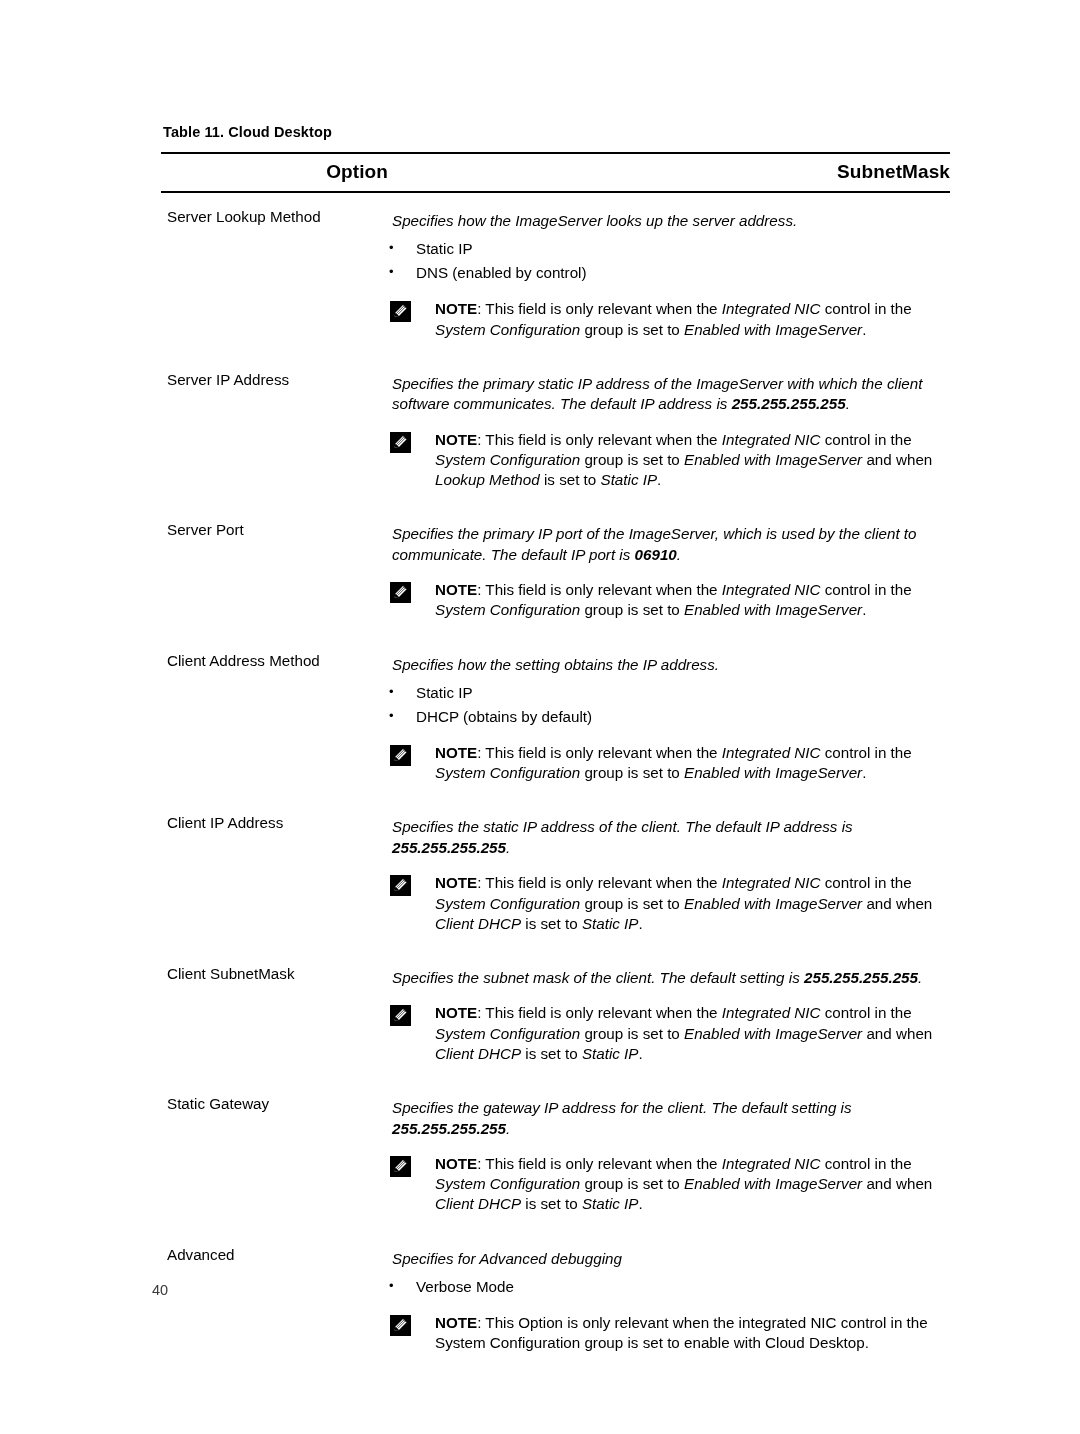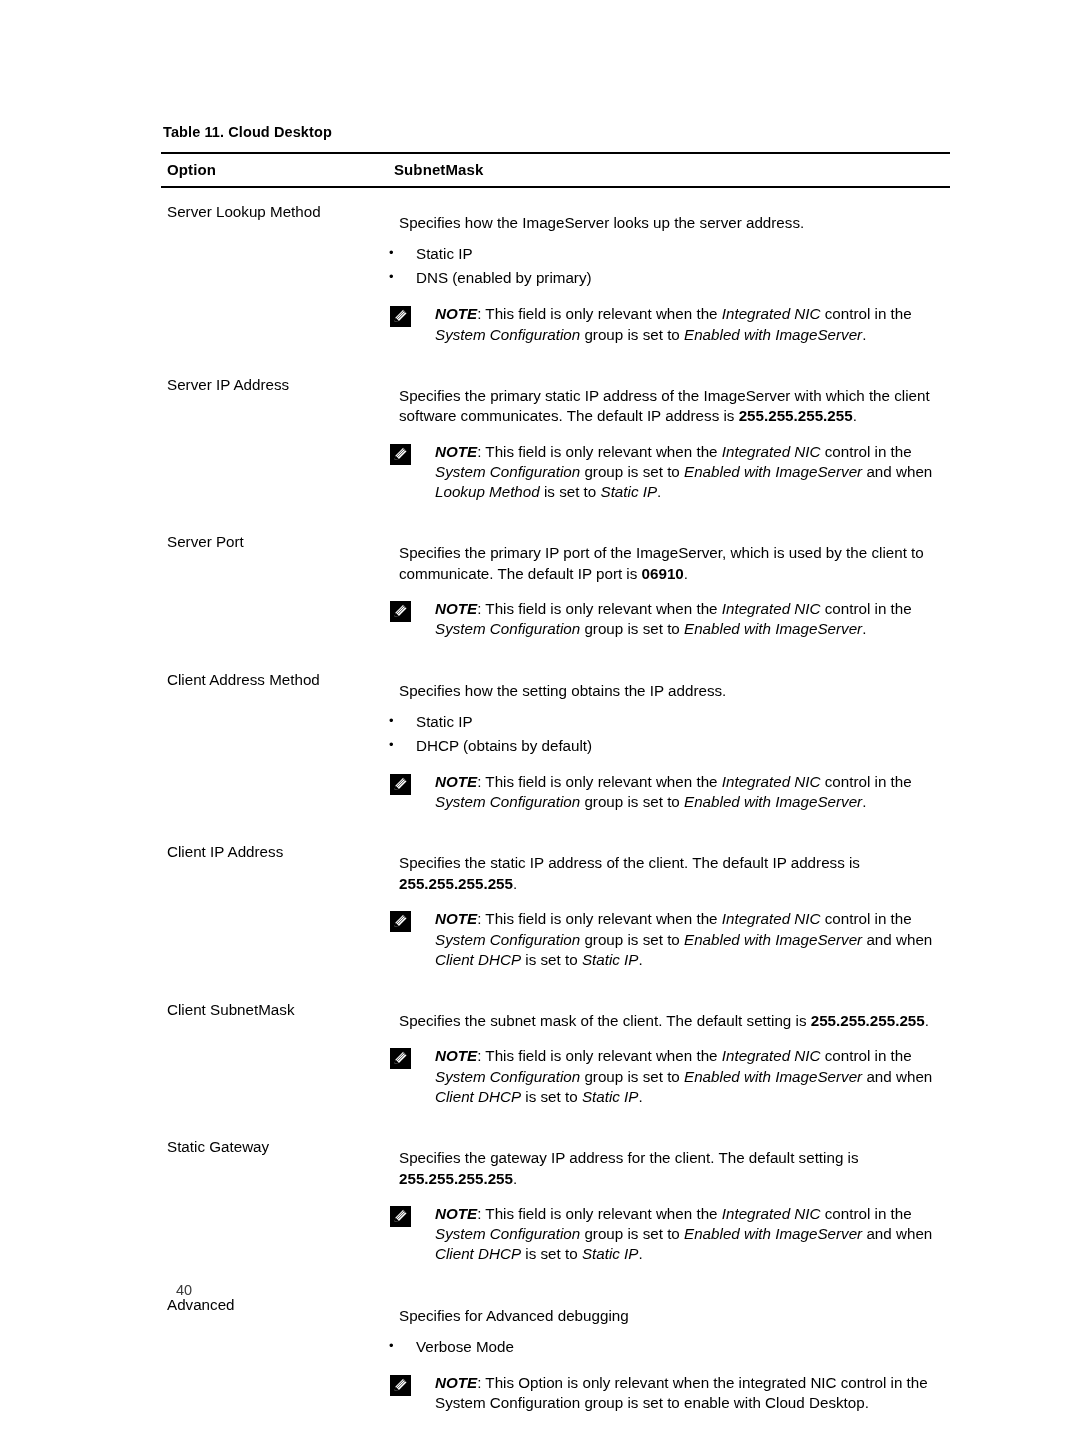--- a/index.html
+++ b/index.html
@@ -43,23 +43,23 @@
     left: 161px;
     top: 152px;
     width: 789px;
     border-collapse: collapse;
     table-layout: fixed;
   }
   .doc-table col.col-option { width: 227px; }
   .doc-table col.col-desc   { width: 562px; }
 
   .doc-table thead th {
-    text-align: left;
+    text-align: right;
     vertical-align: bottom;
-    font-size: 15px;
+    font-size: 19px;
     font-weight: bold;
     padding: 7px 0 8px 6px;
     border-top: 2.4px solid #000;
     border-bottom: 2.4px solid #000;
     letter-spacing: 0.1px;
   }
 
   .doc-table tbody td {
     vertical-align: top;
     font-size: 15.2px;
@@ -72,23 +72,24 @@
     white-space: nowrap;
     margin-left: 32px;
   }
   .doc-table tbody tr > td.desc-cell {
     padding: 14px 0 6px 0;
   }
   .row-spacer td { height: 10px; padding: 0 !important; }
 
   
   .desc-para {
-    margin: 11px;
+    margin: 4px;
     font-size: 15.2px;
     line-height: 1.345;
+    font-style: italic;
   }
 
   ul.bullets {
     list-style: none;
     margin: 8px 0 0 0;
     padding: 0;
   }
   ul.bullets li {
     position: relative;
     padding-left: 28px;
@@ -117,28 +118,28 @@
     left: 2px;
     top: 2px;
     width: 21px;
     height: 21px;
     display: block;
   }
   .note-text {
     font-size: 15.2px;
     line-height: 1.33;
   }
-  .note-text .note-label { font-weight: bold; font-style: italic; }
+  .note-text .note-label { font-weight: bold; }
   .note-text em { font-style: italic; }
   b { font-weight: bold; }
 
   
   .page-number {
     position: absolute;
-    left: 176px;
+    left: 152px;
     top: 1282px;
     font-size: 14.5px;
     color: #3a3a3a;
   }
 </style>
 </head>
 <body>
 
 <div class="page">
 
@@ -158,21 +159,21 @@
       </tr>
     </thead>
     <tbody>
 
       <tr>
         <td class="opt-cell">Server Lookup Method</td>
         <td class="desc-cell">
           <p class="desc-para">Specifies how the ImageServer looks up the server address.</p>
           <ul class="bullets">
             <li>Static IP</li>
-            <li>DNS (enabled by primary)</li>
+            <li>DNS (enabled by control)</li>
           </ul>
           <div class="note">
             <svg class="note-icon" viewBox="0 0 24 24">
               <rect x="0" y="0" width="24" height="24" fill="#000000"></rect>
               <path d="M5.2 17.6 L6.3 13.2 L15.1 4.4 L19.0 8.3 L10.2 17.1 Z" fill="#ffffff"></path>
               <path d="M6.3 13.2 L10.2 17.1 L5.2 17.6 Z" fill="#000000"></path>
               <path d="M15.1 4.4 L19.0 8.3" stroke="#000000" stroke-width="0.9" fill="none"></path>
               <path d="M7.6 13.9 L16.0 5.5 M9.0 15.3 L17.4 6.9" stroke="#000000" stroke-width="0.8" fill="none"></path>
             </svg>
             <span class="note-text"><b class="note-label">NOTE</b><span>: This field is only relevant when the </span><em>Integrated NIC</em><span> control in the </span><em>System Configuration</em><span> group is set to </span><em>Enabled with ImageServer</em><span>.</span></span>

